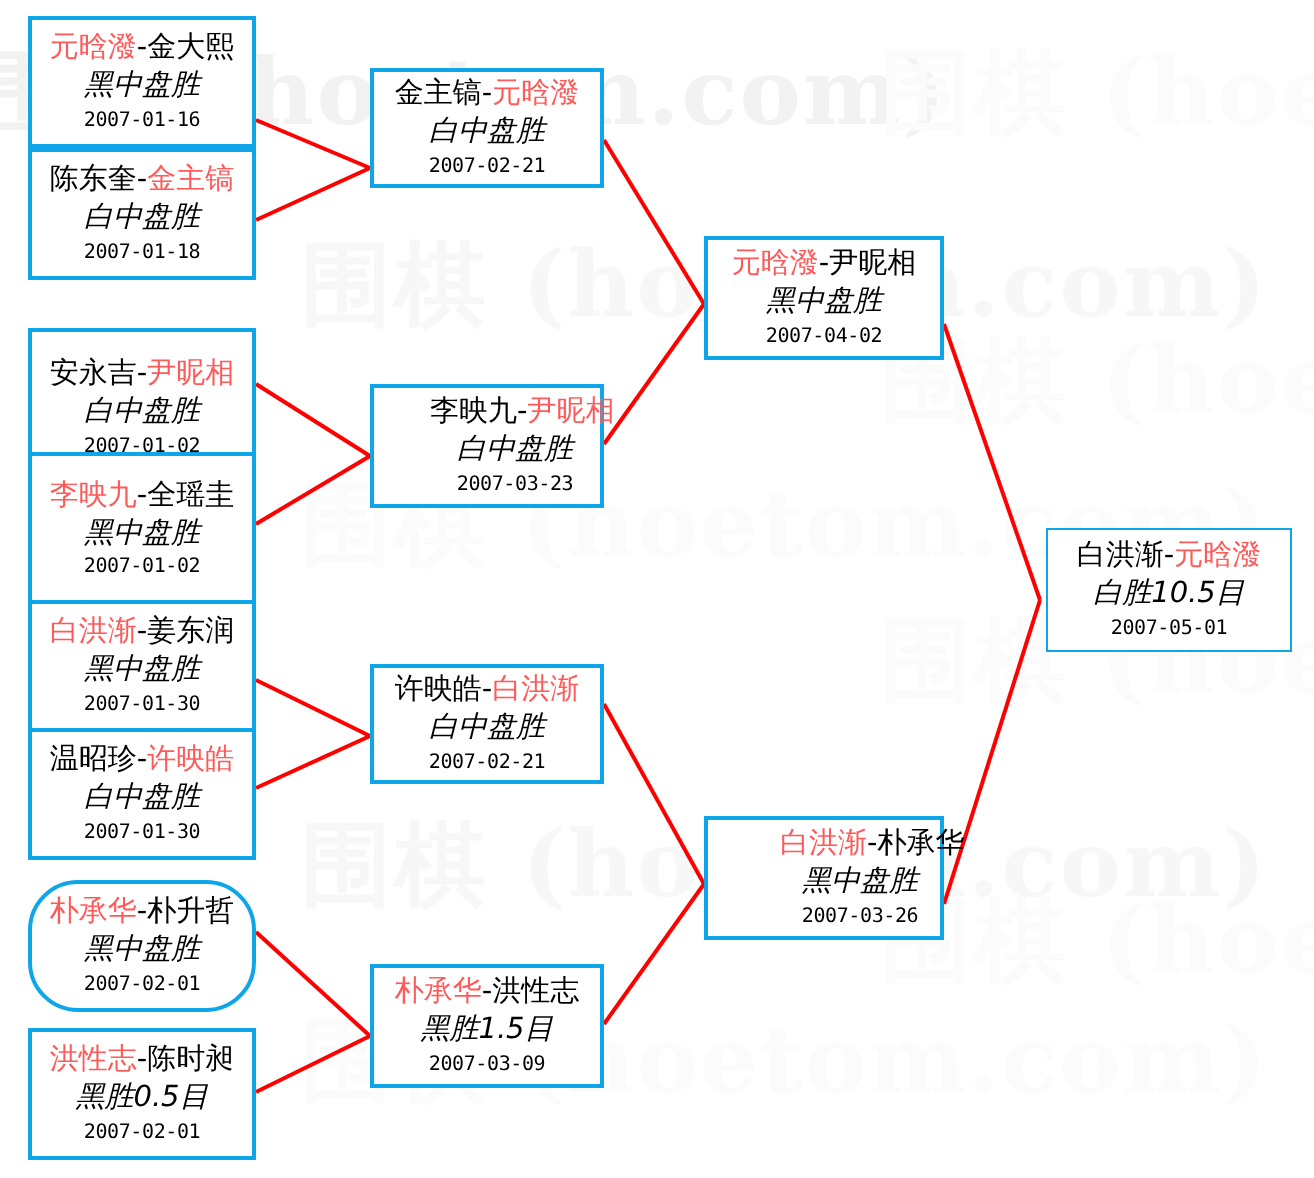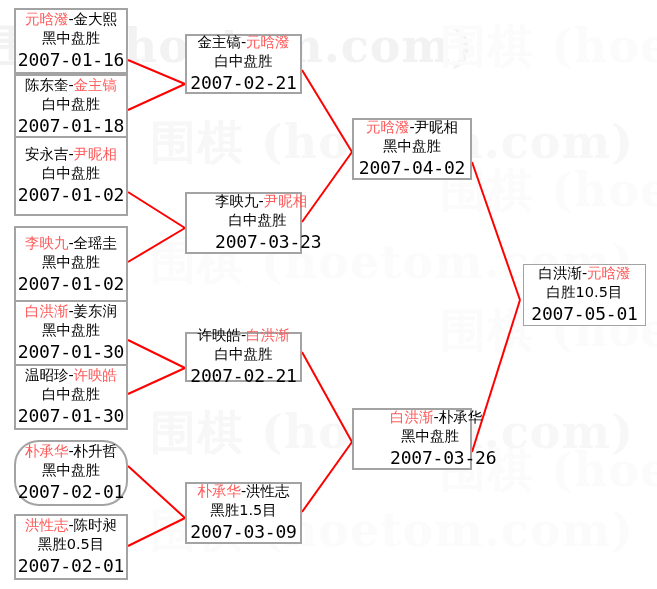--- a/index.html
+++ b/index.html
@@ -21,33 +21,33 @@
   .wm-b{font-size:46px;color:#f7f7f7;}
   .wm-c{font-size:46px;color:#fbfbfb;}
 
   
   #links{position:absolute;left:0;top:0;z-index:1;pointer-events:none;}
 
   
   .node{
     position:absolute;
     background:#ffffff;
-    border:2px solid #a3a3a3;
+    border:2px solid #0ea5e9;
     box-sizing:border-box;
     z-index:2;
     text-align:center;
     font-family:"DejaVu Sans","Liberation Sans",sans-serif;
     display:flex;flex-direction:column;justify-content:center;
     line-height:1.32;
   }
   .node.thin{border-width:1px;}
   .ln{display:block;white-space:nowrap;}
   .ln1{font-size:14.5px;color:#000;}
-  .ln2{font-size:14.5px;color:#000;}
-  .ln3{font-size:18px;color:#000;
+  .ln2{font-size:14.5px;color:#000;font-style:italic;}
+  .ln3{font-size:10px;color:#000;
        font-family:"DejaVu Sans Mono","Liberation Mono",monospace;
        letter-spacing:-0.2px;}
   .win{color:#ff5a5a;}
   .lose{color:#000000;}
   .dash{color:#000000;}
 </style>
 </head>
 <body>
 
 <div id="stage">
@@ -94,21 +94,21 @@
       <div class="node" style="left: 14px; top: 8px; width: 114px; height: 66px;">
         <span class="ln ln1"><span class="win">元晗潑</span><span class="dash">-</span><span class="lose">金大熙</span></span>
         <span class="ln ln2">黑中盘胜</span>
         <span class="ln ln3">2007-01-16</span>
       </div>
       <div class="node" style="left: 14px; top: 74px; width: 114px; height: 66px;">
         <span class="ln ln1"><span class="lose">陈东奎</span><span class="dash">-</span><span class="win">金主镐</span></span>
         <span class="ln ln2">白中盘胜</span>
         <span class="ln ln3">2007-01-18</span>
       </div>
-      <div class="node" style="left: 14px; top: 136px; width: 114px; height: 80px;">
+      <div class="node" style="left: 14px; top: 164px; width: 114px; height: 80px;">
         <span class="ln ln1"><span class="lose">安永吉</span><span class="dash">-</span><span class="win">尹昵相</span></span>
         <span class="ln ln2">白中盘胜</span>
         <span class="ln ln3">2007-01-02</span>
       </div>
       <div class="node" style="left: 14px; top: 226px; width: 114px; height: 77px;">
         <span class="ln ln1"><span class="win">李映九</span><span class="dash">-</span><span class="lose">全瑶圭</span></span>
         <span class="ln ln2">黑中盘胜</span>
         <span class="ln ln3">2007-01-02</span>
       </div>
       <div class="node" style="left: 14px; top: 300px; width: 114px; height: 66px;">
@@ -134,21 +134,21 @@
       <div class="node" style="left: 185px; top: 34px; width: 117px; height: 60px;">
         <span class="ln ln1"><span class="lose">金主镐</span><span class="dash">-</span><span class="win">元晗潑</span></span>
         <span class="ln ln2">白中盘胜</span>
         <span class="ln ln3">2007-02-21</span>
       </div>
       <div class="node" style="left: 185px; top: 192px; width: 117px; height: 62px; padding-left: 28px;">
         <span class="ln ln1"><span class="lose">李映九</span><span class="dash">-</span><span class="win">尹昵相</span></span>
         <span class="ln ln2">白中盘胜</span>
         <span class="ln ln3">2007-03-23</span>
       </div>
-      <div class="node" style="left: 185px; top: 332px; width: 117px; height: 50px;">
+      <div class="node" style="left: 185px; top: 332px; width: 117px; height: 60px;">
         <span class="ln ln1"><span class="lose">许映皓</span><span class="dash">-</span><span class="win">白洪渐</span></span>
         <span class="ln ln2">白中盘胜</span>
         <span class="ln ln3">2007-02-21</span>
       </div>
       <div class="node" style="left: 185px; top: 482px; width: 117px; height: 62px;">
         <span class="ln ln1"><span class="win">朴承华</span><span class="dash">-</span><span class="lose">洪性志</span></span>
         <span class="ln ln2">黑胜1.5目</span>
         <span class="ln ln3">2007-03-09</span>
       </div>
       <div class="node" style="left: 352px; top: 118px; width: 120px; height: 62px;">

